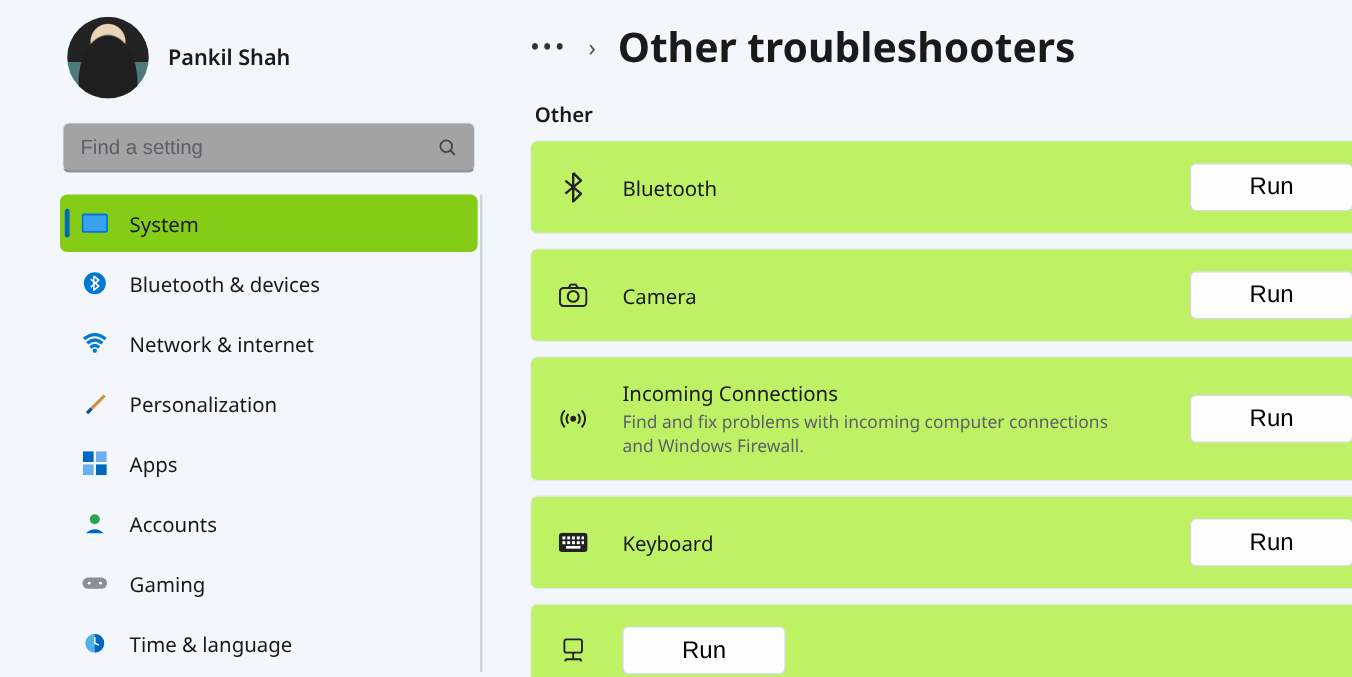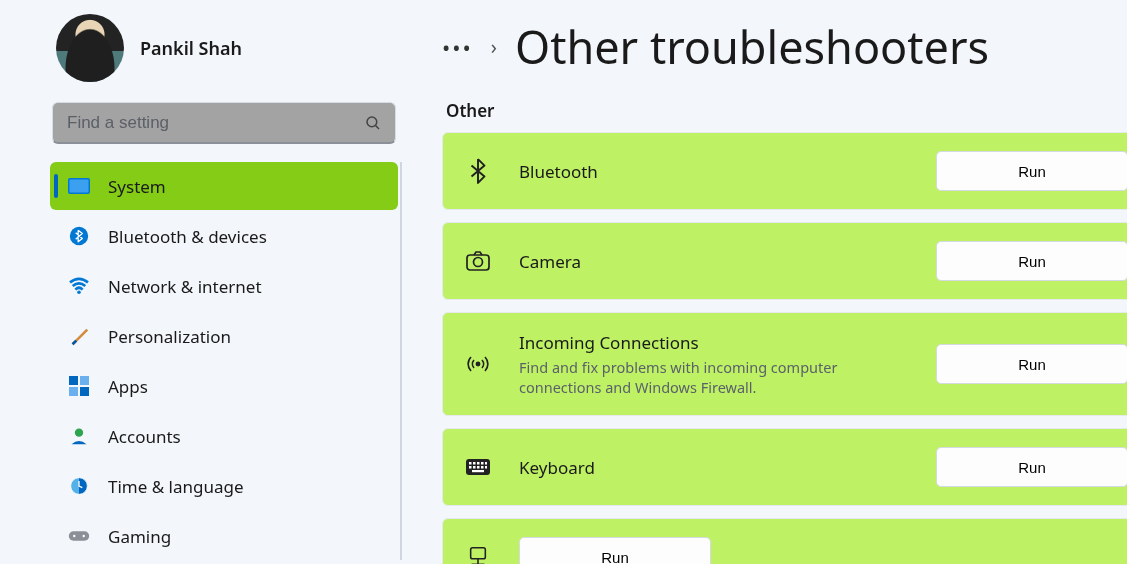--- a/index.html
+++ b/index.html
@@ -18,28 +18,28 @@
   .nav { margin-top: 6px; border-right: 2px solid #cfd6df; padding-right: 2px; }
   .nav-item { display: flex; align-items: center; gap: 18px; height: 48px; padding: 0 10px 0 18px; border-radius: 6px; font-size: 17px; cursor: pointer; position: relative; margin-bottom: 2px; }
   .nav-item.active { background: #84cc16; }
   .nav-item.active::before { content:""; position:absolute; left:4px; top:12px; bottom:12px; width:4px; border-radius:3px; background:#0067c0; }
   .nav-icon { width: 22px; height: 22px; display:flex; align-items:center; justify-content:center; }
   
   .main { flex: 1; padding: 0 18px 0 40px; overflow:auto; }
   .crumb { display:flex; align-items:center; gap:18px; padding: 16px 0 6px 0; }
   .crumb-dots { font-size: 22px; letter-spacing: 2px; color:#333; cursor:pointer; }
   .crumb-chevron { font-size: 20px; color:#555; }
-  .page-title { font-size: 45px; font-weight: 400; }
+  .page-title { font-size: 34px; font-weight: 700; }
   .section-title { font-size: 17px; font-weight: 600; margin: 16px 0 10px 4px; }
   .card { background:#bef264; border:1px solid #e5e9ef; border-radius:6px; padding: 18px 22px; display:flex; align-items:center; gap: 28px; margin-bottom: 12px; }
   .card-icon { width: 26px; display:flex; align-items:center; justify-content:center; color:#222; }
   .card-body { flex:1; }
   .card-title { font-size: 17px; font-weight: 400; }
   .card-desc { font-size: 14.5px; color:#5b616b; margin-top:4px; line-height:1.35; max-width: 430px; }
-  .run-btn { width: 192px; height: 40px; border:1px solid #d5dae2; background:#fdfdfd; border-radius:5px; font-size:15px; cursor:pointer; }
+  .run-btn { width: 136px; height: 40px; border:1px solid #d5dae2; background:#fdfdfd; border-radius:5px; font-size:20px; cursor:pointer; }
   svg { display:block; }
 </style>
 </head>
 <body>
 
 <div class="root">
   <aside class="sidebar">
     <div class="profile">
       <div class="avatar"></div>
       <div class="username">Pankil Shah</div>
@@ -107,38 +107,38 @@
         <span class="nav-icon">
           <svg width="20" height="20" viewBox="0 0 24 24">
               <circle cx="12" cy="8" r="5" fill="#2ea44f"></circle>
               <path d="M3 22 Q12 14 21 22 Z" fill="#0067c0"></path>
             </svg>
         </span>
         <span>Accounts</span>
       </div>
       <div class="nav-item">
         <span class="nav-icon">
+          <svg width="22" height="16" viewBox="0 0 28 18">
+              <rect x="1" y="3" width="26" height="12" rx="6" fill="#8a8f98"></rect>
+              <circle cx="8" cy="9" r="1.5" fill="#fff"></circle>
+              <circle cx="20" cy="9" r="1.5" fill="#fff"></circle>
+            </svg>
+        </span>
+        <span>Gaming</span>
+      </div>
+      <div class="nav-item">
+        <span class="nav-icon">
           <svg width="20" height="20" viewBox="0 0 24 24">
               <circle cx="12" cy="12" r="10" fill="#55b0e8"></circle>
               <path d="M12 2 A10 10 0 0 1 12 22 Z" fill="#0067c0"></path>
               <circle cx="12" cy="12" r="10" fill="none" stroke="#fff" stroke-width="1"></circle>
               <path d="M12 6 L12 12 L16 14" stroke="#fff" stroke-width="1.5" fill="none"></path>
             </svg>
         </span>
         <span>Time &amp; language</span>
-      </div>
-      <div class="nav-item">
-        <span class="nav-icon">
-          <svg width="22" height="16" viewBox="0 0 28 18">
-              <rect x="1" y="3" width="26" height="12" rx="6" fill="#8a8f98"></rect>
-              <circle cx="8" cy="9" r="1.5" fill="#fff"></circle>
-              <circle cx="20" cy="9" r="1.5" fill="#fff"></circle>
-            </svg>
-        </span>
-        <span>Gaming</span>
       </div>
     </nav>
   </aside>
 
   <main class="main">
     <div class="crumb">
       <span class="crumb-dots">•••</span>
       <span class="crumb-chevron">›</span>
       <h1 class="page-title">Other troubleshooters</h1>
     </div>

